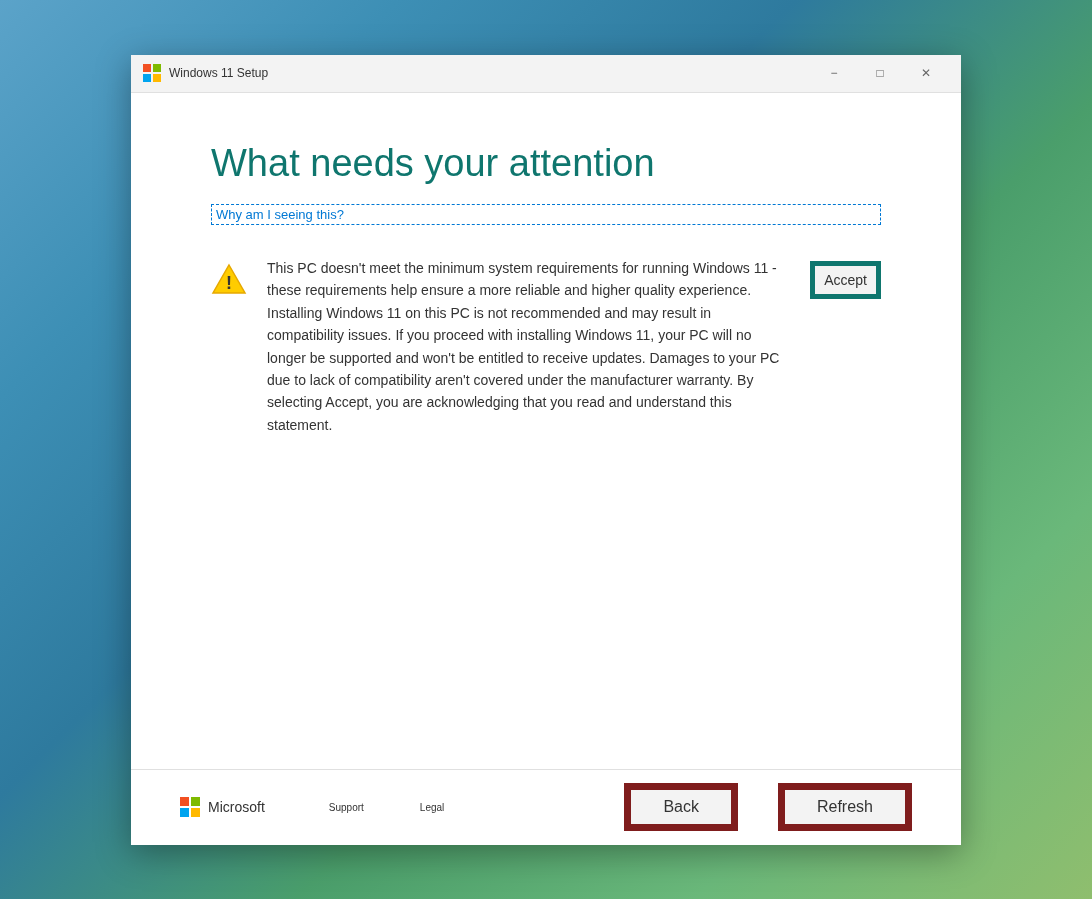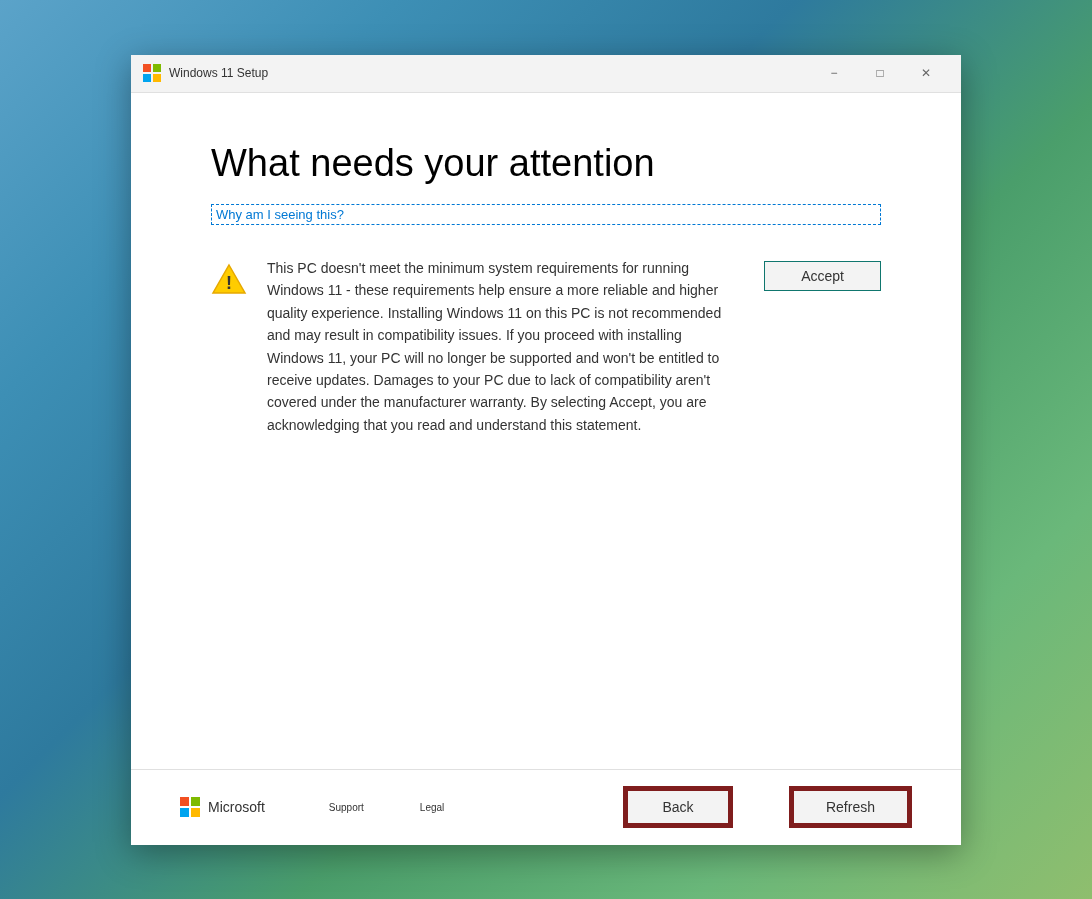--- a/index.html
+++ b/index.html
@@ -72,21 +72,21 @@
       flex: 1;
       padding: 48px 80px 0 80px;
       overflow: hidden;
       display: flex;
       flex-direction: column;
     }
 
     .page-title {
       font-size: 38px;
       font-weight: 300;
-      color: #000000;
+      color: #0f766e;
       margin-bottom: 18px;
       line-height: 1.2;
     }
 
     .subtitle {
       font-size: 14px;
       color: #333;
       line-height: 1.5;
       margin-bottom: 18px;
       max-width: 700px;
@@ -120,23 +120,23 @@
     .warning-text {
       font-size: 14px;
       color: #333;
       line-height: 1.6;
       flex: 1;
     }
 
     .accept-btn {
       margin-left: auto;
       align-self: flex-start;
-      padding: 6px 36px;
+      padding: 6px 9px;
       background: #f3f3f3;
-      border: 1px solid #0f766e;
+      border: 5px solid #0f766e;
       font-size: 14px;
       cursor: pointer;
       color: #333;
       flex-shrink: 0;
       margin-top: 4px;
     }
 
     .warning-row {
       display: flex;
       align-items: flex-start;
@@ -191,25 +191,25 @@
       cursor: pointer;
     }
 
     .footer-spacer {
       flex: 1;
     }
 
     .footer-btn {
       padding: 8px 32px;
       background: #f3f3f3;
-      border: 5px solid #7f1d1d;
-      font-size: 14px;
-      cursor: pointer;
-      color: #333;
-      margin-left: 20px;
+      border: 7px solid #7f1d1d;
+      font-size: 16px;
+      cursor: pointer;
+      color: #333;
+      margin-left: 4px;
       min-width: 110px;
     }
   </style>
 </head>
 <body>
 
 <div class="window">
 
   <div class="title-bar">
     <div class="title-bar-icon">

